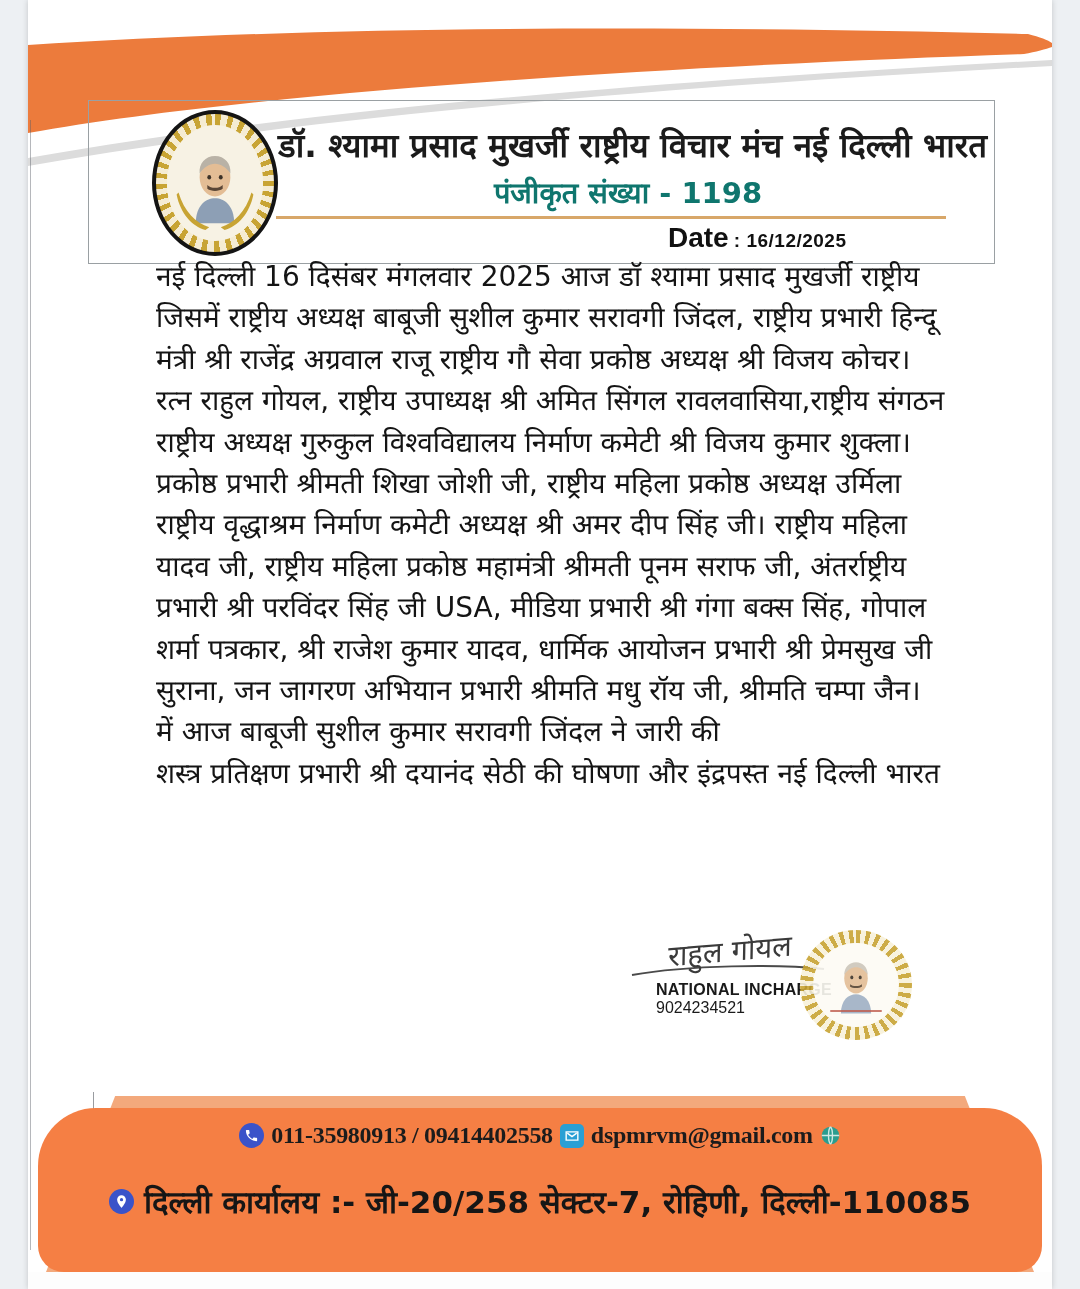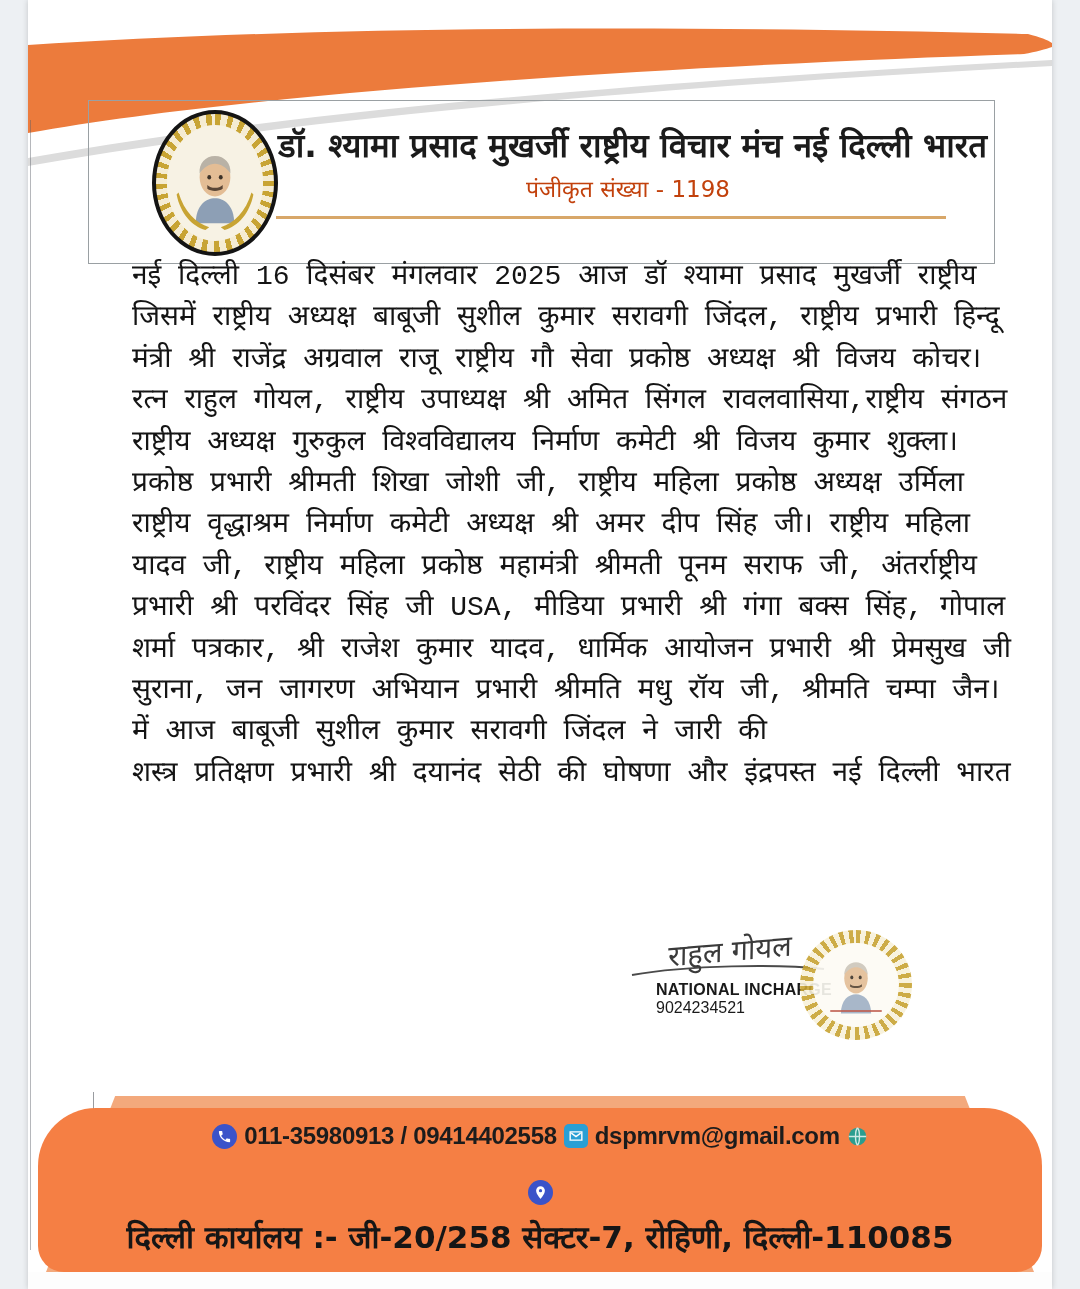--- a/index.html
+++ b/index.html
@@ -11,50 +11,50 @@
 
   
   .swoosh{position:absolute;left:0;top:0;width:1024px;height:170px;}
 
   
   .header-box{position:absolute;left:60px;top:100px;width:905px;height:162px;border:1px solid #9aa0a3;background:transparent;}
   .logo{position:absolute;left:124px;top:110px;width:118px;height:138px;border-radius:50%;border:4px solid #141414;
         background:repeating-conic-gradient(#c8a434 0deg 5deg,#f5ecd3 5deg 11deg);overflow:hidden;z-index:3;}
   .logo-inner{position:absolute;left:11px;top:11px;right:11px;bottom:11px;border-radius:50%;background:#f7f2e4;overflow:hidden;}
   .org-title{position:absolute;left:250px;top:122px;width:700px;text-align:left;font-size:33px;font-weight:700;color:#1b1b1b;white-space:nowrap;}
-  .org-subtitle{position:absolute;left:250px;top:172px;width:700px;text-align:center;font-size:23px;font-weight:400;color:#c2410c;white-space:nowrap;}
+  .org-subtitle{position:absolute;left:250px;top:172px;width:700px;text-align:center;font-size:29px;font-weight:700;color:#0f766e;white-space:nowrap;}
   .title-rule{position:absolute;left:248px;top:216px;width:670px;height:3px;background:#d8a769;}
   .date-row{position:absolute;left:640px;top:222px;white-space:nowrap;color:#111;}
   .date-word{font-family:"Liberation Sans",sans-serif;font-size:28px;font-weight:700;}
   .date-val{font-family:"Liberation Sans",sans-serif;font-size:19px;font-weight:700;letter-spacing:.5px;}
 
   
-  .body-text{position:absolute;left:104px;top:256px;width:822px;color:#141414;font-family:Liberation Mono, monospace;}
+  .body-text{position:absolute;left:128px;top:256px;width:822px;color:#141414;}
   .body-text .ln{font-size:28px;line-height:41.4px;white-space:nowrap;font-weight:500;}
 
   
   .sig-block{position:absolute;left:600px;top:930px;width:220px;}
   .sig-script{display:inline-block;margin-left:40px;font-size:29px;color:#3a3a3a;transform:rotate(-5deg) skewX(-6deg);font-weight:500;}
   .sig-underline{display:block;margin-top:-6px;}
   .sig-title{font-family:"Liberation Sans",sans-serif;font-size:16px;font-weight:700;color:#1a1a1a;letter-spacing:.3px;margin-top:2px;margin-left:28px;white-space:nowrap;}
   .sig-phone{font-family:"Liberation Sans",sans-serif;font-size:16px;font-weight:400;color:#1a1a1a;margin-left:28px;}
   .stamp{position:absolute;left:772px;top:930px;width:112px;height:110px;border-radius:50%;
          background:repeating-conic-gradient(#c8a434 0deg 5deg,#f8f1da 5deg 11deg);opacity:.9;}
   .stamp-inner{position:absolute;left:13px;top:13px;right:13px;bottom:13px;border-radius:50%;background:#fdfbf4;overflow:hidden;}
   .stamp-redline{position:absolute;left:20%;bottom:18%;width:60%;height:2px;background:#b84a3a;border-radius:2px;opacity:.8;}
 
   
   .footer-back{position:absolute;left:18px;top:1096px;width:988px;height:176px;background:#f3a97c;
                clip-path:polygon(7% 0%,93% 0%,100% 100%,0% 100%);}
   .footer-banner{position:absolute;left:10px;top:1108px;width:1004px;height:164px;background:#f57f44;
                  border-radius:58px 58px 26px 26px;}
   .footer-line1{position:absolute;left:0;top:14px;width:100%;display:flex;justify-content:center;align-items:center;gap:7px;
-                font-family:Liberation Sans, sans-serif;font-weight:700;font-size:24px;color:#1c1c1c;letter-spacing:-0.3px;white-space:nowrap;}
+                font-family:Liberation Serif, serif;font-weight:700;font-size:24px;color:#1c1c1c;letter-spacing:-0.3px;white-space:nowrap;}
   .footer-line2{position:absolute;left:0;top:72px;width:100%;display:flex;justify-content:center;align-items:center;gap:10px;
-                font-weight:700;font-size:31px;color:#161616;white-space:nowrap;flex-direction:column;}
+                font-weight:700;font-size:31px;color:#161616;white-space:nowrap;}
   .icon-circle{display:inline-flex;align-items:center;justify-content:center;width:25px;height:25px;border-radius:50%;background:#3a53c9;flex:0 0 auto;}
   .icon-square{display:inline-flex;align-items:center;justify-content:center;width:24px;height:24px;border-radius:5px;background:#2a9fd4;flex:0 0 auto;}
   .icon-globe{display:inline-flex;flex:0 0 auto;}
   .bottom-strip{position:absolute;left:0;bottom:0;width:100%;height:17px;background:#fdfdfd;}
 </style>
 </head>
 <body>
 
 <div class="stage">
   <div class="page">
@@ -82,20 +82,24 @@
           <path d="M12,60 C18,80 30,92 44,96 L40,99 C26,95 14,82 10,62 Z" fill="#c8a434"></path>
           <path d="M88,60 C82,80 70,92 56,96 L60,99 C74,95 86,82 90,62 Z" fill="#c8a434"></path>
         </svg>
       </div>
     </div>
 
     <div class="org-title">डॉ. श्यामा प्रसाद मुखर्जी राष्ट्रीय विचार मंच नई दिल्ली भारत</div>
     <div class="org-subtitle">पंजीकृत संख्या - 1198</div>
     <div class="title-rule"></div>
 
+    <div class="date-row">
+      <span class="date-word">Date</span>
+      <span class="date-val">: 16/12/2025</span>
+    </div>
 
     <div class="body-text">
       <div class="ln">नई दिल्ली 16 दिसंबर मंगलवार 2025 आज डॉ श्यामा प्रसाद मुखर्जी राष्ट्रीय</div>
       <div class="ln">जिसमें राष्ट्रीय अध्यक्ष बाबूजी सुशील कुमार सरावगी जिंदल, राष्ट्रीय प्रभारी हिन्दू</div>
       <div class="ln">मंत्री श्री राजेंद्र अग्रवाल राजू राष्ट्रीय गौ सेवा प्रकोष्ठ अध्यक्ष श्री विजय कोचर।</div>
       <div class="ln">रत्न राहुल गोयल, राष्ट्रीय उपाध्यक्ष श्री अमित सिंगल रावलवासिया,राष्ट्रीय संगठन</div>
       <div class="ln">राष्ट्रीय अध्यक्ष गुरुकुल विश्वविद्यालय निर्माण कमेटी श्री विजय कुमार शुक्ला।</div>
       <div class="ln">प्रकोष्ठ प्रभारी श्रीमती शिखा जोशी जी, राष्ट्रीय महिला प्रकोष्ठ अध्यक्ष उर्मिला</div>
       <div class="ln">राष्ट्रीय वृद्धाश्रम निर्माण कमेटी अध्यक्ष श्री अमर दीप सिंह जी। राष्ट्रीय महिला</div>
       <div class="ln">यादव जी, राष्ट्रीय महिला प्रकोष्ठ महामंत्री श्रीमती पूनम सराफ जी, अंतर्राष्ट्रीय</div>

